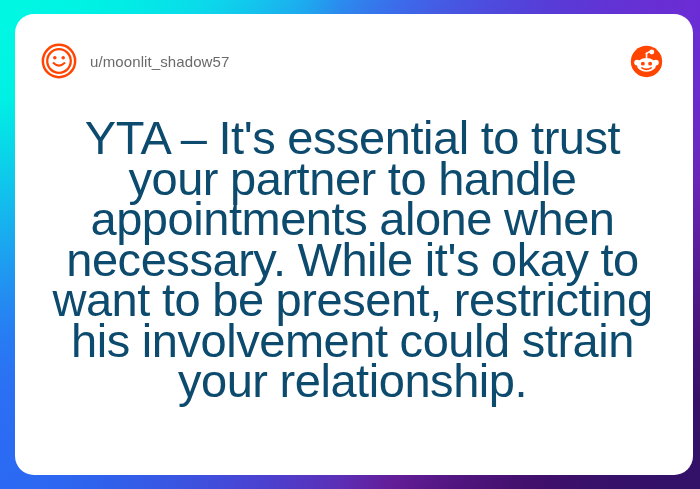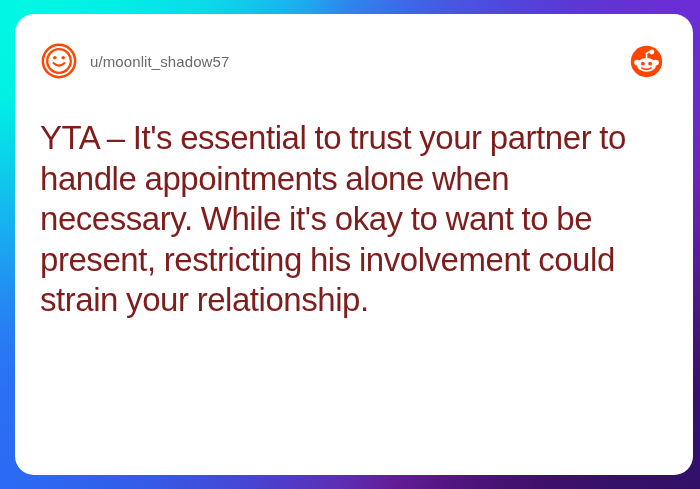--- a/index.html
+++ b/index.html
@@ -25,20 +25,21 @@
         #00f5e4 0%,
         #00e0ea 9%,
         #13c4f0 18%,
         #2e7df0 34%,
         #3b4fd8 48%,
         #5a2fc0 62%,
         #6a1f9e 74%,
         #4d0f6e 86%,
         #2a1766 100%);
     padding: 14px 7px 14px 15px;
+    text-align: center;
   }
 
   
   #canvas::before {
     content: "";
     position: absolute;
     inset: 0;
     background:
       radial-gradient(circle at 100% 0%, rgba(109,44,214,0.95) 0%, rgba(109,44,214,0) 46%),
       radial-gradient(circle at 0% 100%, rgba(42,106,245,0.95) 0%, rgba(42,106,245,0) 46%),
@@ -93,23 +94,23 @@
     margin-right: 2px;
   }
 
   
   .card-body {
     flex: 1 1 auto;
     padding-top: 36px;
   }
   .comment-text {
     margin: 0;
-    font-size: 33px;
+    font-size: 47px;
     line-height: 40.5px;
-    color: #7f1d1d;
+    color: #0c4a6e;
     letter-spacing: -0.45px;
     word-spacing: -0.6px;
     font-weight: 400;
     font-family: "Liberation Sans", "DejaVu Sans", sans-serif;
   }
 </style>
 </head>
 <body>
 
 <div id="canvas">

